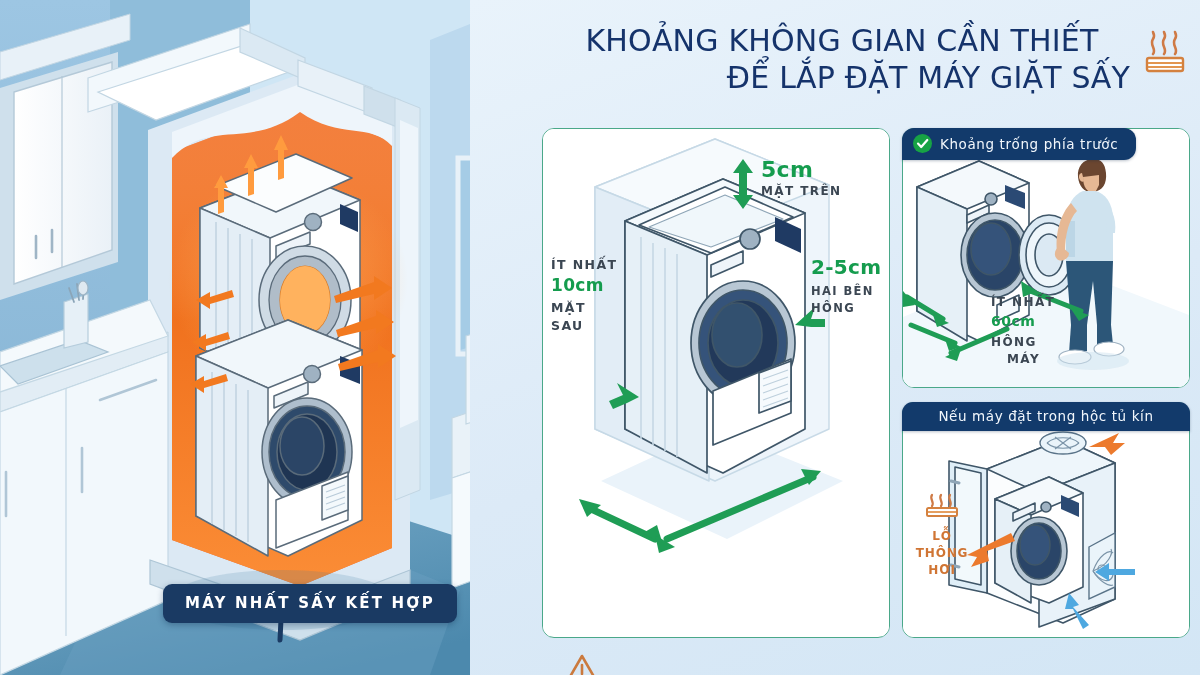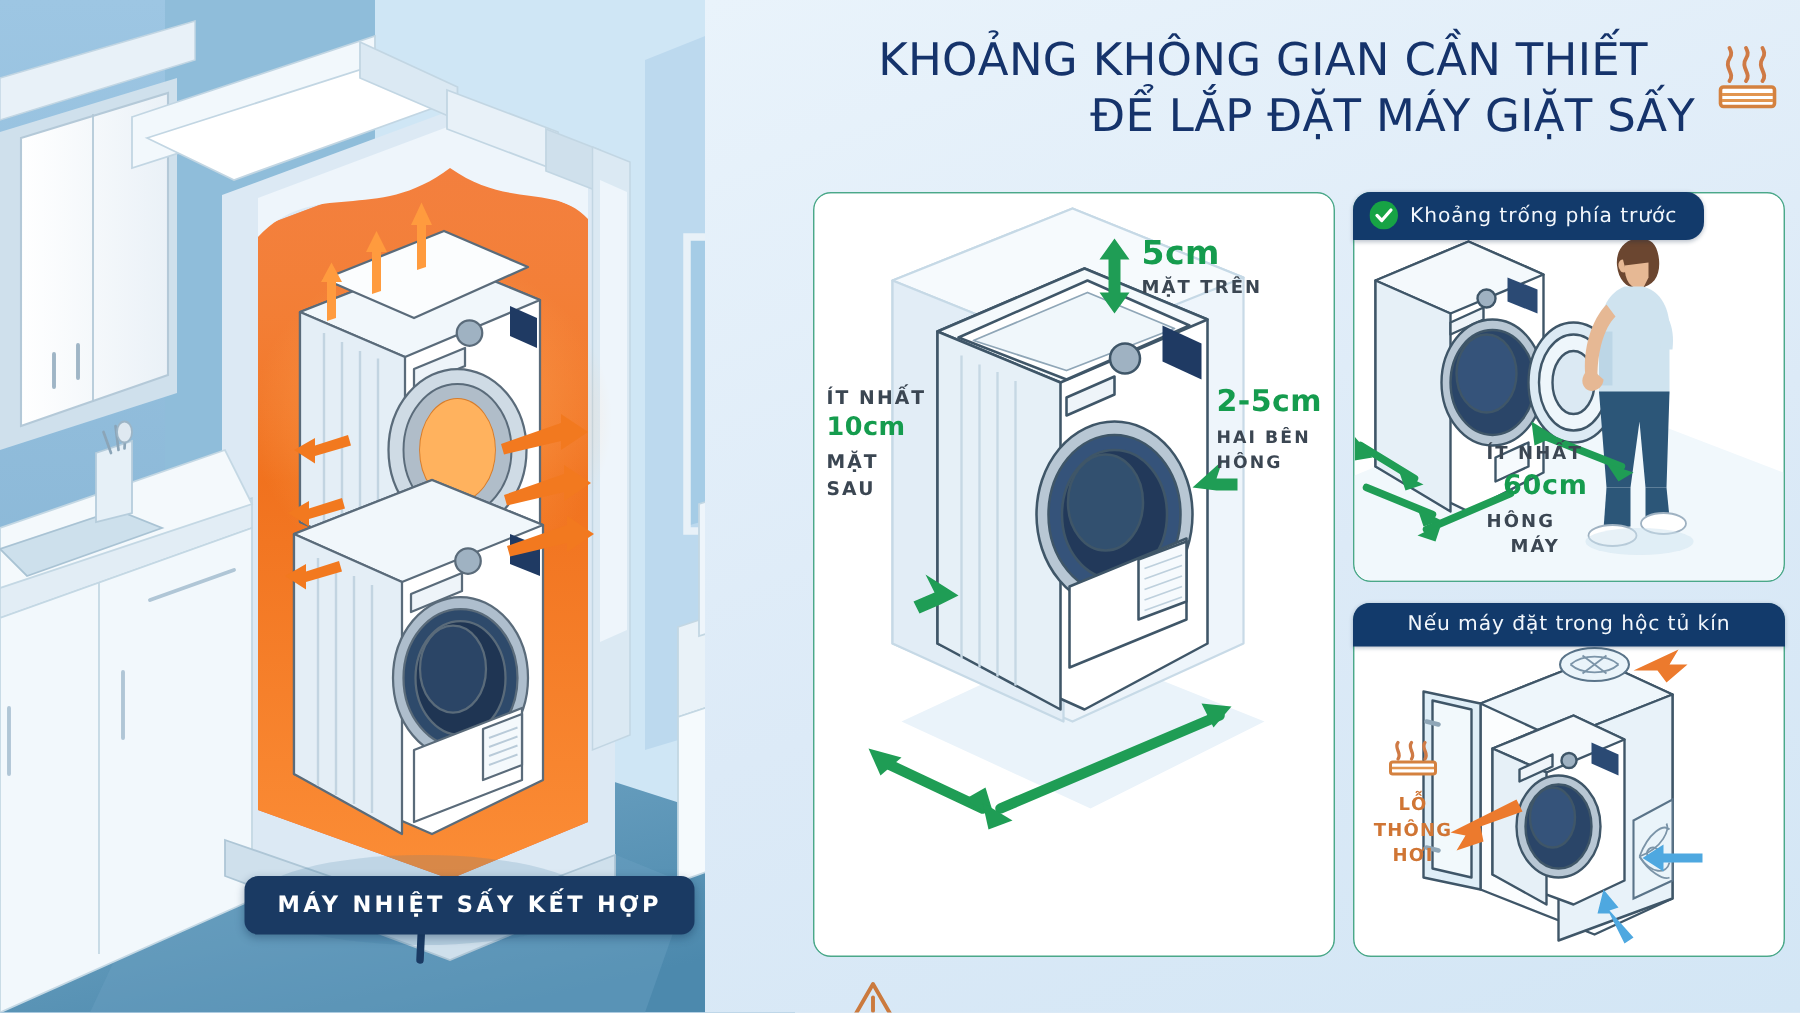--- a/index.html
+++ b/index.html
@@ -237,21 +237,21 @@
       <g fill="#f2791f">
         <path d="M334,296 L374,282 L374,276 L392,288 L374,300 L374,294 L336,303 Z"></path>
         <path d="M336,330 L376,316 L376,310 L394,322 L376,334 L376,328 L338,337 Z"></path>
         <path d="M338,364 L378,350 L378,344 L396,356 L378,368 L378,362 L340,371 Z"></path>
       </g>
 
       <path d="M282,598 L280,640" stroke="#1a3a63" stroke-width="5" stroke-linecap="round"></path>
       <path d="M276,592 L288,592 L282,616 Z" fill="#1a3a63"></path>
     </svg>
 
-    <div class="caption-pill">MÁY NHIỆT SẤY KẾT HỢP</div>
+    <div class="caption-pill">MÁY NHẤT SẤY KẾT HỢP</div>
   </div>
 
   <div class="right-bg"></div>
 
   <div class="title-wrap">
     <div class="title-text">
       <span>KHOẢNG KHÔNG GIAN  CẦN THIẾT</span>
       <span class="l2">ĐỂ LẮP ĐẶT MÁY GIẶT SẤY</span>
     </div>
     <div class="heat-badge">
@@ -413,21 +413,21 @@
           <path d="M0,162 L12,176 L0,178 Z"></path>
           <path d="M46,194 L30,186 L34,198 Z"></path>
           <path d="M58,218 L42,210 L46,222 Z"></path>
           <path d="M42,228 L58,220 L54,232 Z"></path>
         </g>
       </svg>
     </div>
 
     <div class="mlabel" style="left:88px; top:166px;">
       <div class="m-cap" style="font-size:12px;">ÍT NHẤT</div>
-      <div class="m-val" style="font-size:18px; margin-top:4px; letter-spacing:.5px;margin-left:11px;">60cm</div>
+      <div class="m-val" style="font-size:14px; margin-top:4px; letter-spacing:.5px;">60cm</div>
       <div class="m-cap" style="font-size:12px; margin-top:6px;">HÔNG</div>
       <div class="m-cap" style="font-size:12px; margin-top:3px; margin-left:16px;">MÁY</div>
     </div>
 
     <div class="panel-head">
       <span class="check-icon">
         <svg width="19" height="19" viewBox="0 0 19 19">
           <circle cx="9.5" cy="9.5" r="9.5" fill="#17a345"></circle>
           <path d="M5,9.6 L8.2,13 L14.3,6" fill="none" stroke="#ffffff" stroke-width="2.2" stroke-linecap="round" stroke-linejoin="round"></path>
         </svg>

